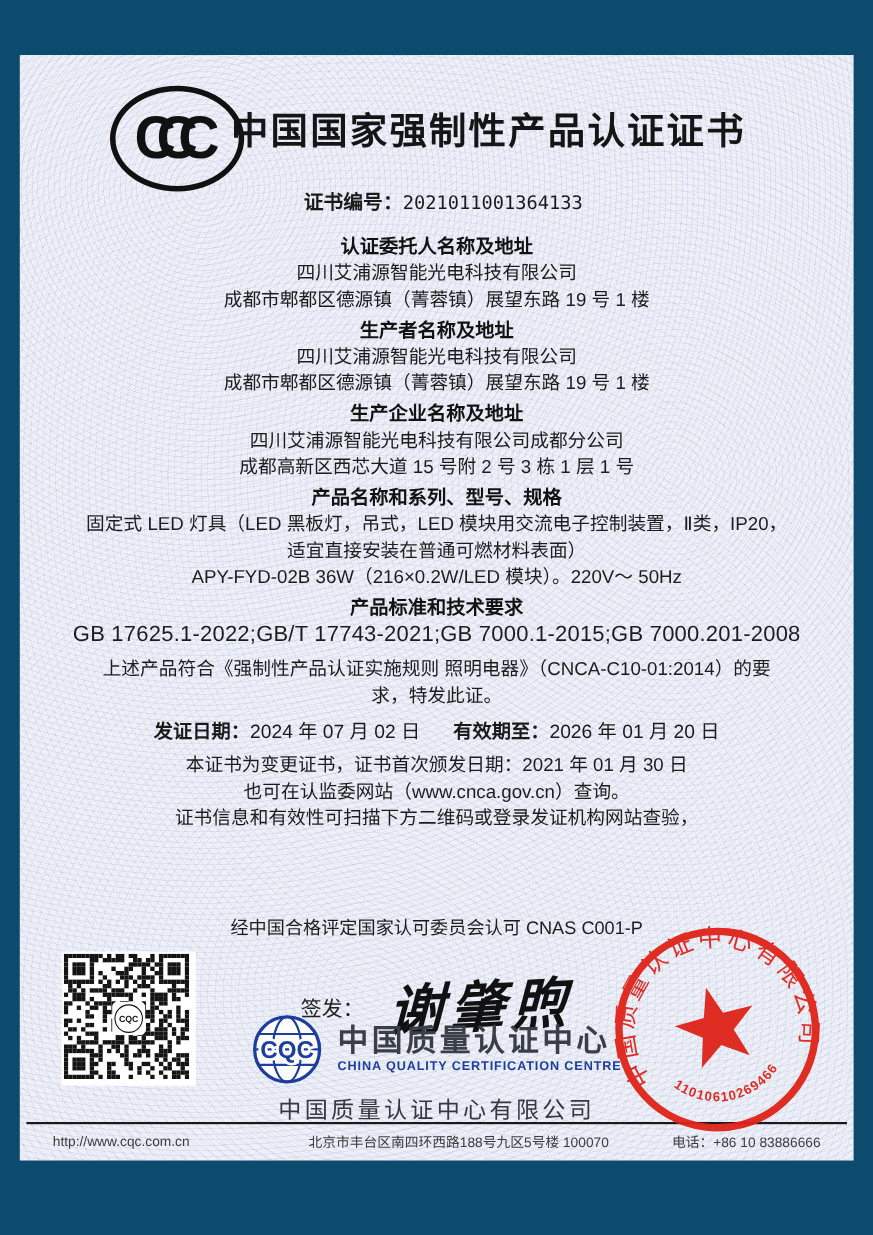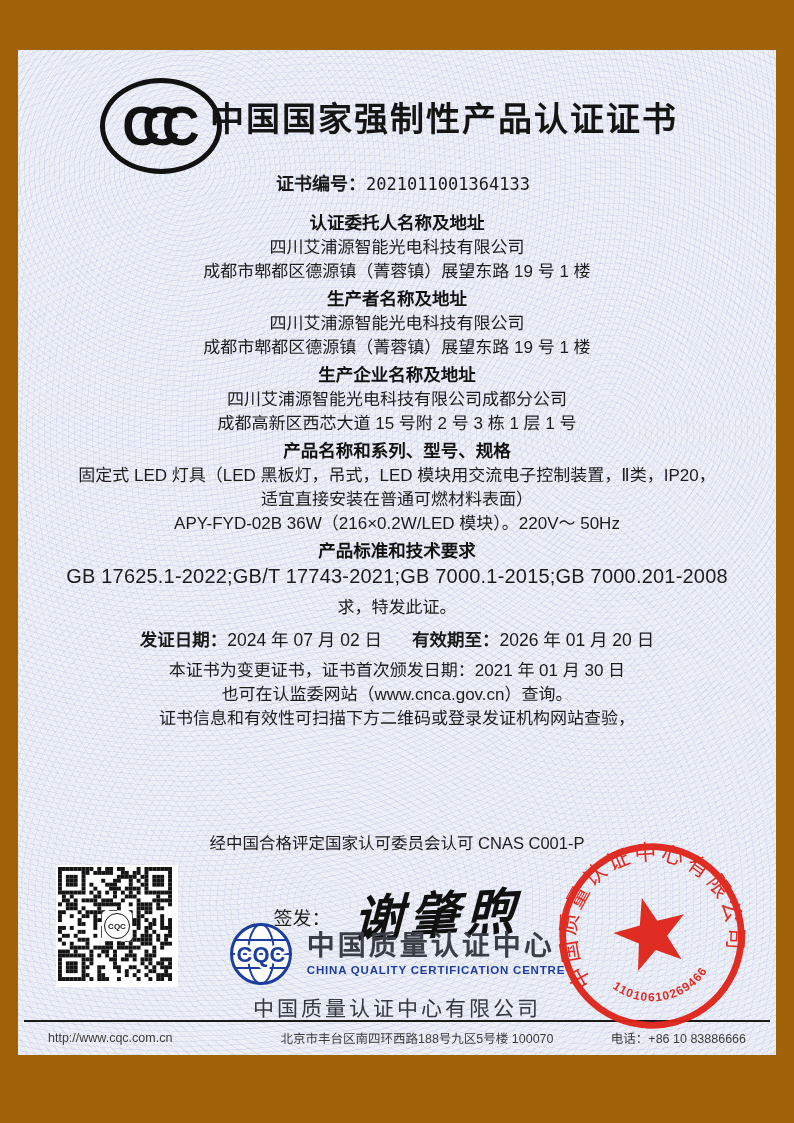--- a/index.html
+++ b/index.html
@@ -1,19 +1,19 @@
 <!DOCTYPE html>
 <html lang="zh-CN"><head>
 <meta charset="utf-8">
 <title>中国国家强制性产品认证证书</title>
 <style>
   html,body{margin:0;padding:0;background:#ffffff;}
   body{width:794px;height:1123px;position:relative;overflow:hidden;
        font-family:"Liberation Sans","DejaVu Sans",sans-serif;color:#1a1a1a;}
-  .page{position:absolute;inset:0;background:#a16207;}
+  .page{position:absolute;inset:0;background:#0c4a6e;}
   
   .content{position:absolute;left:18px;top:50px;width:758px;height:1005px;
     background-color:#eef0f8;
     background-image:
       repeating-radial-gradient(circle at 22% 12%, rgba(140,150,200,.16) 0 1px, rgba(0,0,0,0) 1px 5px),
       repeating-radial-gradient(circle at 78% 38%, rgba(140,150,200,.13) 0 1px, rgba(0,0,0,0) 1px 6px),
       repeating-radial-gradient(circle at 42% 85%, rgba(140,150,200,.13) 0 1px, rgba(0,0,0,0) 1px 7px);
   }
   .flow{text-align:center;}
   
@@ -115,20 +115,21 @@
         <div class="sec-line">适宜直接安装在普通可燃材料表面）</div>
         <div class="sec-line">APY-FYD-02B 36W（216×0.2W/LED 模块）。220V～ 50Hz</div>
       </div>
 
       <div class="section">
         <div class="sec-head">产品标准和技术要求</div>
         <div class="sec-line mono">GB 17625.1-2022;GB/T 17743-2021;GB 7000.1-2015;GB 7000.201-2008</div>
       </div>
 
       <div class="statement">
+        <div class="sec-line">上述产品符合《强制性产品认证实施规则 照明电器》（CNCA-C10-01:2014）的要</div>
         <div class="sec-line">求，特发此证。</div>
       </div>
 
       <div class="dates">
         <span class="lbl">发证日期：</span><span>2024 年 07 月 02 日</span><span class="gap"></span><span class="lbl">有效期至：</span><span>2026 年 01 月 20 日</span>
       </div>
 
       <div class="notes">
         <div class="sec-line">本证书为变更证书，证书首次颁发日期：2021 年 01 月 30 日</div>
         <div class="sec-line">也可在认监委网站（www.cnca.gov.cn）查询。</div>

